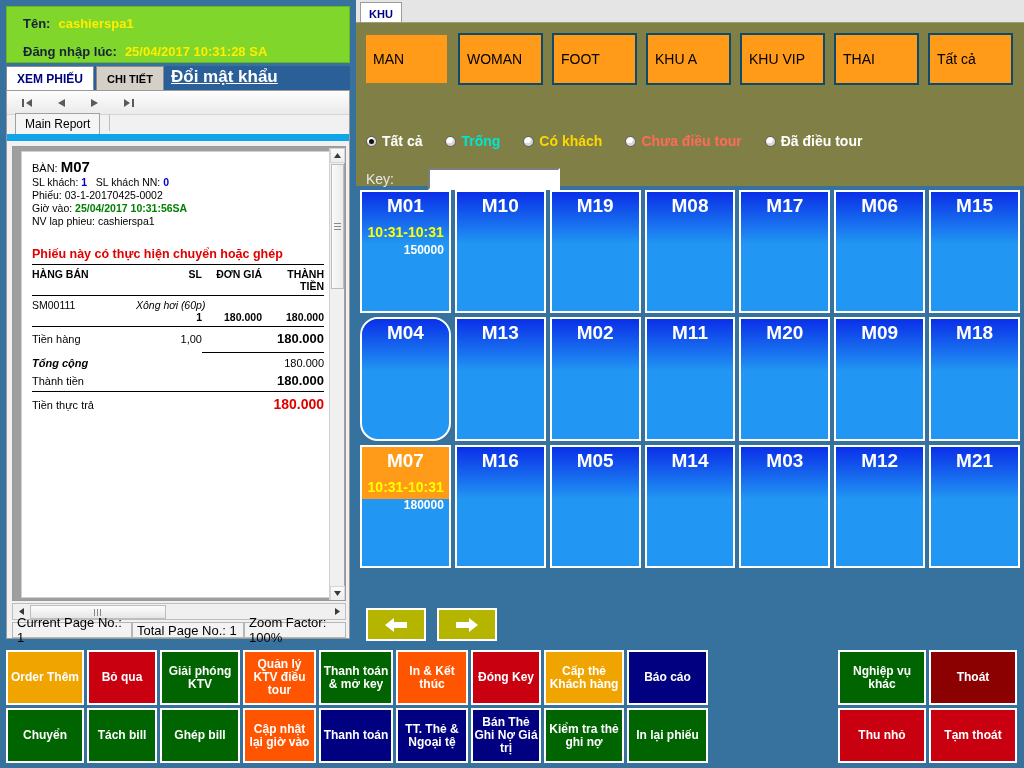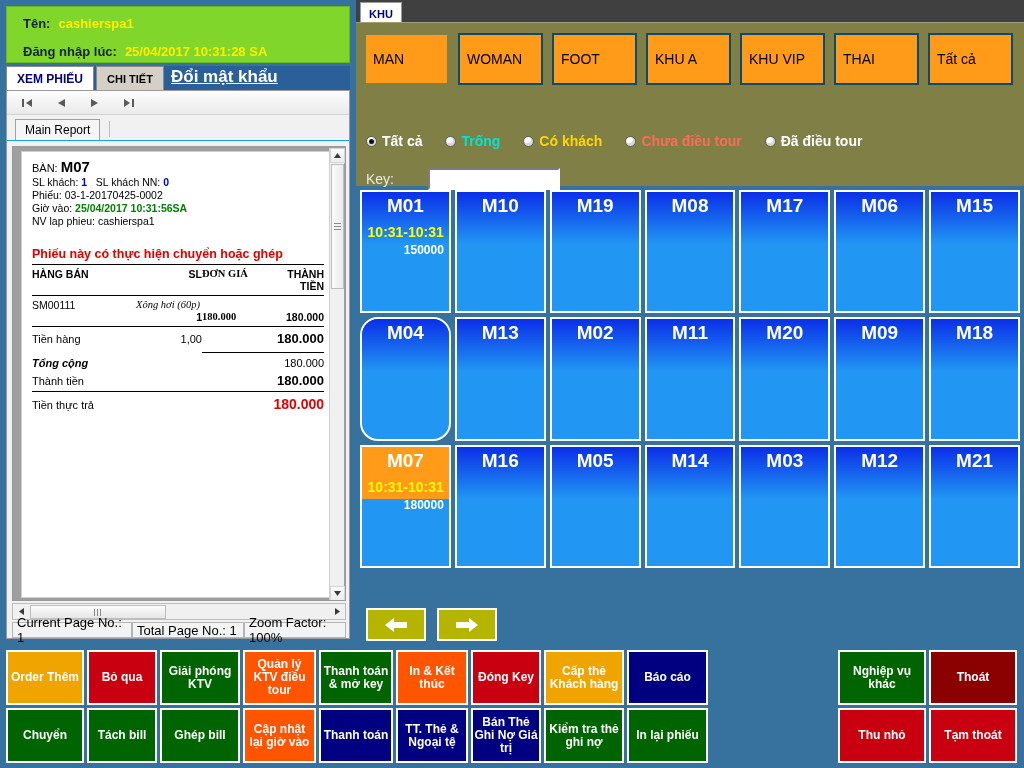--- a/index.html
+++ b/index.html
@@ -47,21 +47,21 @@
   #report-nav{
     height:24px; background:linear-gradient(#fdfdfd,#eaeaea);
     border-bottom:1px solid #d4d4d4; display:flex; align-items:center;
     padding-left:14px; gap:22px;
   }
   .navbtn{ width:12px; height:12px; position:relative; cursor:pointer; }
   .navbtn svg{ display:block; }
 
   #report-tabrow{
     height:26px; background:#f1f1f1; display:flex; align-items:flex-end;
-    padding-left:8px; border-bottom:1px solid #0ea5e9;
+    padding-left:8px; border-bottom:7px solid #0ea5e9;
   }
   #main-report-tab{
     background:#f5f5f5; border:1px solid #a0a0a0; border-bottom:none;
     font-size:12px; padding:3px 9px 3px 9px; color:#000;
   }
   #report-tab-sep{ width:1px; height:16px; background:#bdbdbd; margin-left:9px; margin-bottom:3px;}
 
   #report-body{
     position:absolute; left:5px; top:55px; width:334px; height:455px;
     background:#ffffff; border:1px solid #9a9a9a; overflow:hidden;
@@ -109,32 +109,32 @@
   
   #receipt{ position:absolute; left:10px; top:6px; width:292px; font-size:10px; color:#000; }
   #receipt .ban{ font-size:11px; }
   #receipt .ban b{ font-size:15px; }
   .rline{ margin-top:1px; white-space:nowrap; font-size:10.5px;}
   .blue{ color:#0000d0; font-weight:bold;}
   .green{ color:#008000; font-weight:bold;}
   #transfer-note{ color:#e00000; font-weight:bold; font-size:12.5px; margin-top:20px; }
   .hr{ border-top:1px solid #000; margin-top:3px; }
   #tbl-head{ display:flex; font-weight:bold; font-size:10.5px; margin-top:3px; }
-  .c1{width:104px;} .c2{width:66px;text-align:right;} .c3{width:60px;text-align:left;font-family:Liberation Serif, serif;} .c4{width:62px;text-align:right;}
+  .c1{width:104px;} .c2{width:66px;text-align:right;} .c3{width:60px;text-align:right;} .c4{width:62px;text-align:right;}
   .item-row1{ display:flex; font-size:10.5px; margin-top:3px;}
   .item-row2{ display:flex; font-size:10.5px; font-weight:bold; }
   .tot-row{ display:flex; font-size:11px; margin-top:4px; align-items:baseline;}
   .lbl-w{ width:104px; }
   .big{ font-size:13px; font-weight:bold; }
   .red-big{ font-size:14px; font-weight:bold; color:#e00000; }
   .ital{ font-style:italic; font-weight:bold; }
 
   
   #right-panel{ position:absolute; left:356px; top:0; width:668px; height:645px; }
-  #khu-tabstrip{ position:absolute; left:0; top:0; width:668px; height:24px; background:#404040;}
+  #khu-tabstrip{ position:absolute; left:0; top:0; width:668px; height:24px; background:#e5e5e5;}
   #khu-tab{ position:absolute; left:4px; top:2px; width:42px; height:22px; background:#fff;
     border:1px solid #9b9b9b; border-bottom:none; display:flex; align-items:center;
     justify-content:center; font-size:11px; font-weight:bold; color:#000080;}
   #zone-area{ position:absolute; left:0; top:22px; width:668px; height:164px;
     background:#808046; border-top:1px solid #9d9d76; }
   #zone-btns{ position:absolute; left:8px; top:10px; display:flex; gap:9px;}
   .zone-btn{ width:85px; height:52px; background:#ff9b18; border:2px solid #0c4a6e;
     display:flex; align-items:center; padding-left:7px; font-size:14px; color:#000;}
   .zone-btn.sel{ border-color:#808046; }
 
@@ -272,21 +272,21 @@
           <div id="tbl-head">
             <span class="c1">HÀNG BÁN</span>
             <span class="c2">SL</span>
             <span class="c3">ĐƠN GIÁ</span>
             <span class="c4">THÀNH TIỀN</span>
           </div>
           <div class="hr"></div>
 
           <div class="item-row1">
             <span class="c1">SM00111</span>
-            <span style="font-style:italic;font-family:Liberation Serif, serif;">Xông hơi (60p)</span>
+            <span style="font-style:italic;">Xông hơi (60p)</span>
           </div>
           <div class="item-row2">
             <span class="c1"></span>
             <span class="c2">1</span>
             <span class="c3">180.000</span>
             <span class="c4">180.000</span>
           </div>
           <div class="hr"></div>
 
           <div class="tot-row">

